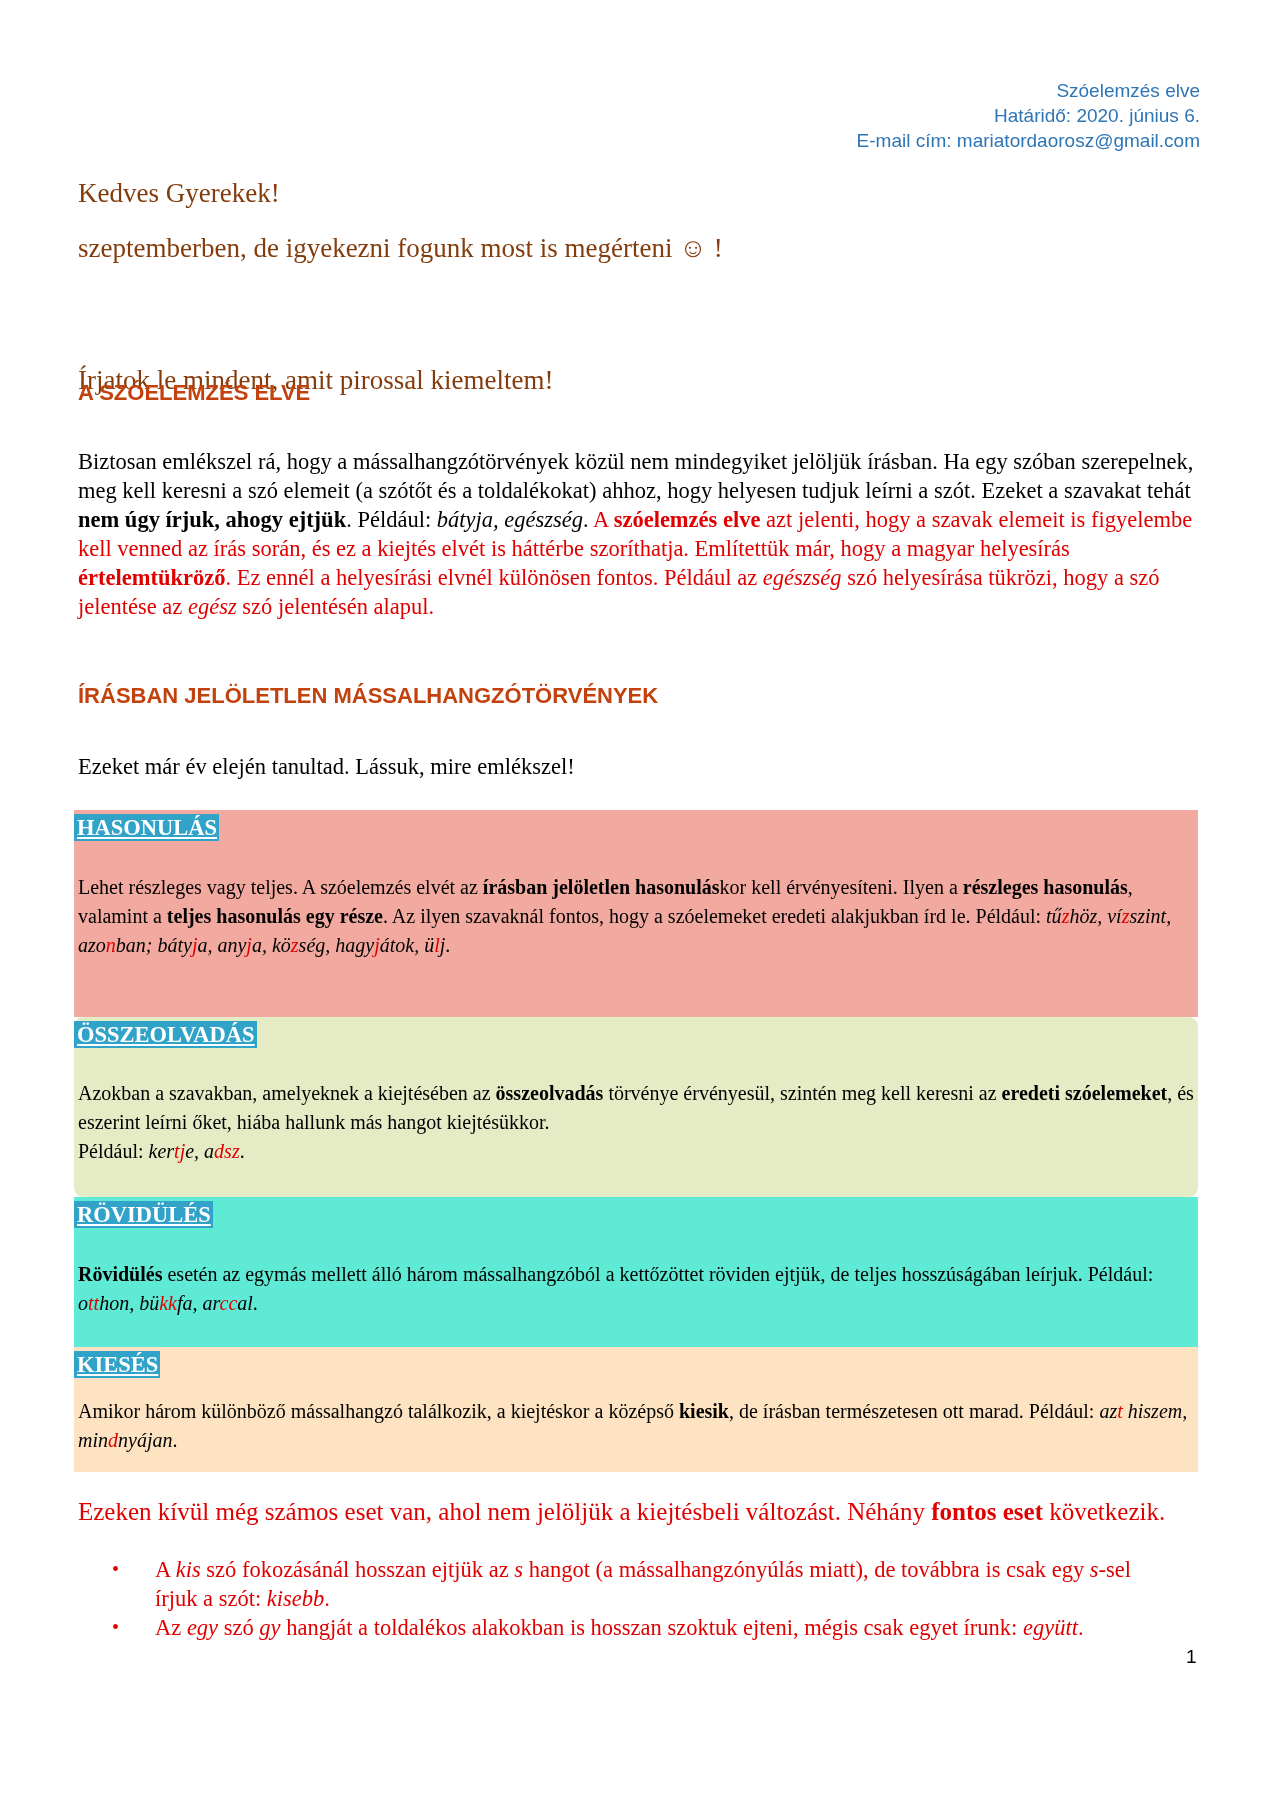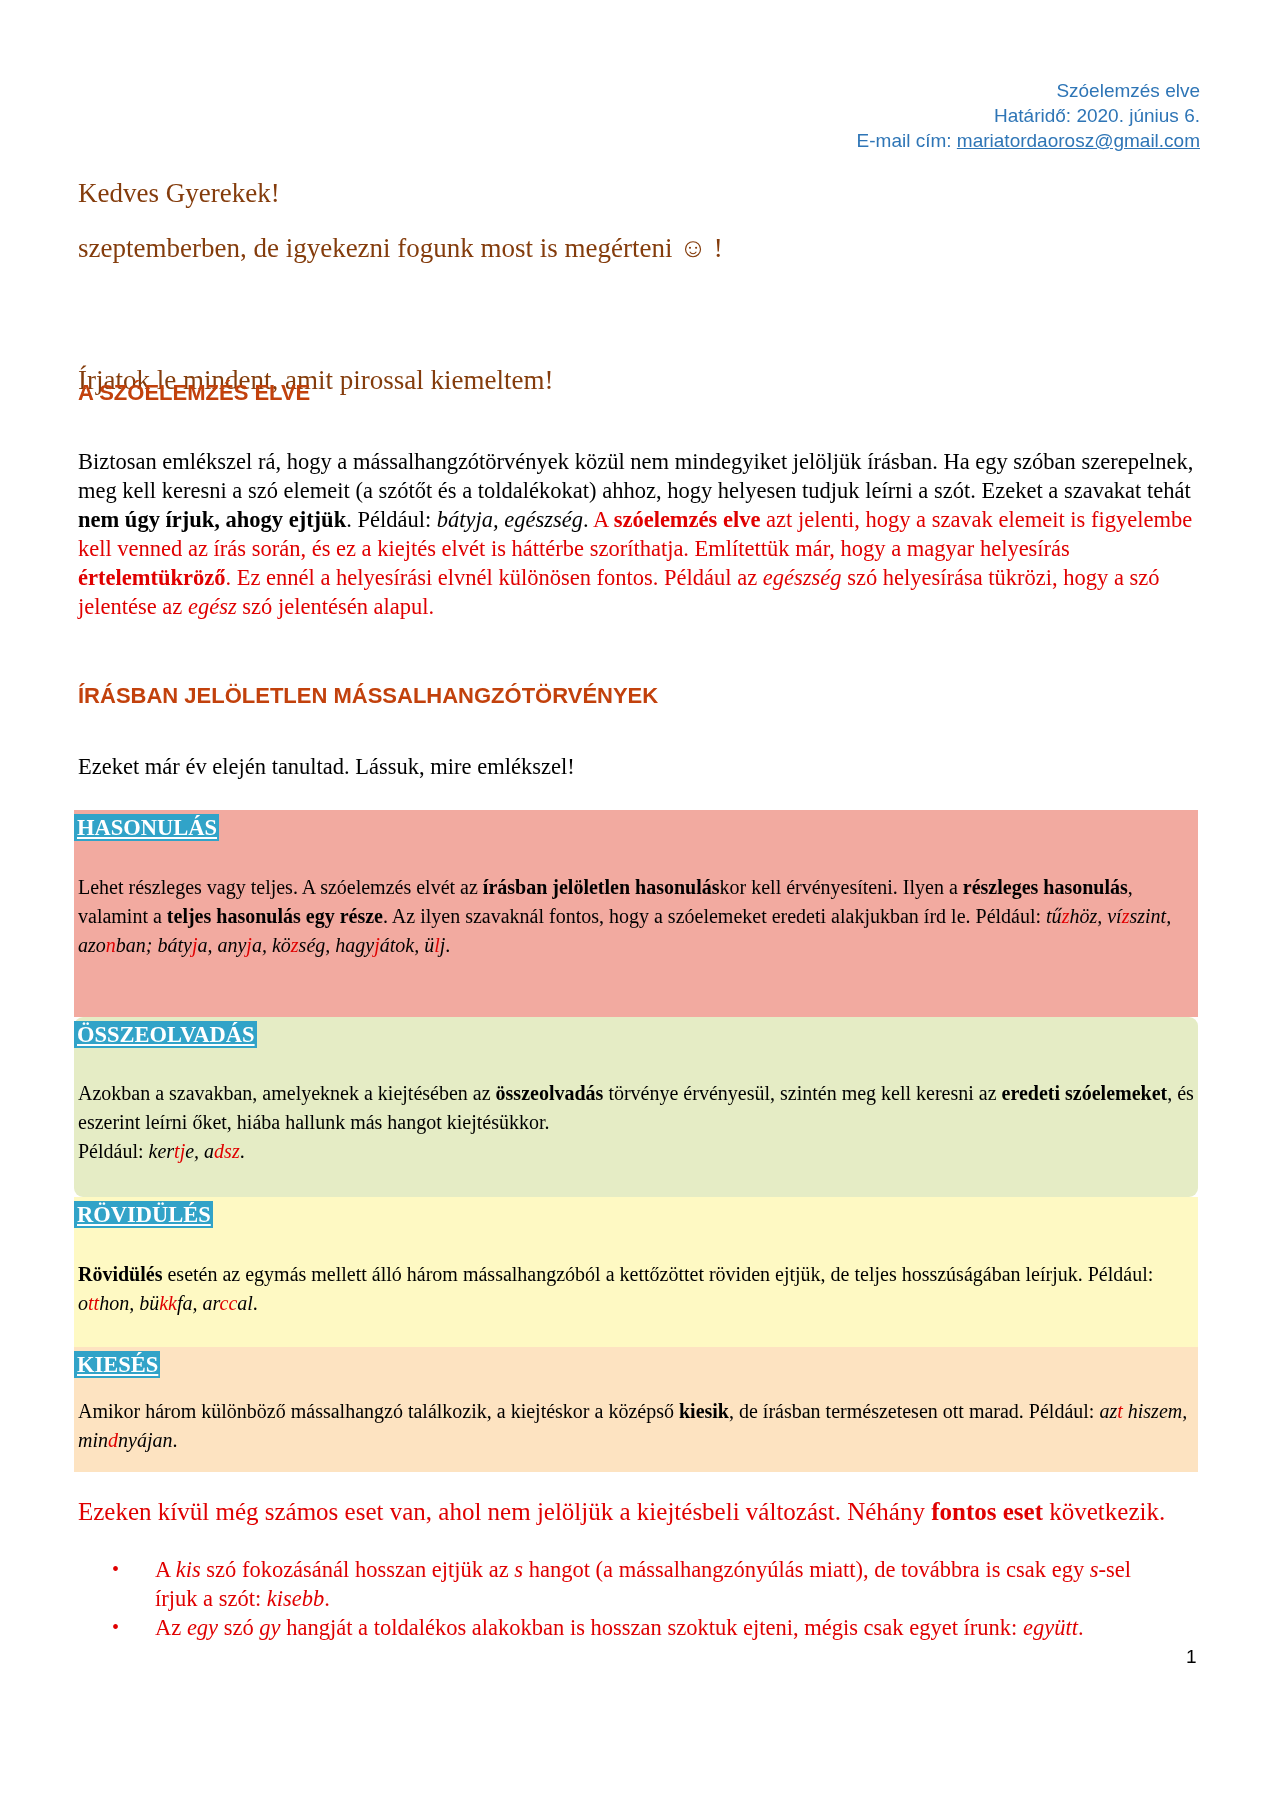--- a/index.html
+++ b/index.html
@@ -1,21 +1,21 @@
 <!DOCTYPE html>
 <html><head>
 <meta charset="utf-8">
 <style>
   * { box-sizing: border-box; margin: 0; padding: 0; }
   html, body { width: 1273px; height: 1800px; background: #ffffff; }
   body { position: relative; font-family: "Liberation Serif", serif; color: #000; overflow: hidden; }
 
   .header { position: absolute; right: 73px; top: 78px; text-align: right;
             font-family: "Liberation Sans", sans-serif; font-size: 19px; line-height: 25px; color: #2e75b6; }
-  .header a { color: #2e75b6; text-decoration: underline; }
+  .header a { color: #2e75b6; }
 
   .intro { position: absolute; left: 78px; width: 1120px; color: #843c0c; font-size: 27px; line-height: 37px; }
   .intro p { text-align: justify; text-align-last: left; }
   #greet { top: 175px; }
   #intro-para { top: 230px; }
   .justify-line { text-align: justify; text-align-last: justify; }
   #instruct { top: 350px; margin-top: 12px; }
 
   .h1 { position: absolute; left: 78px; font-family: "Liberation Sans", sans-serif; font-weight: bold;
         color: #c2410c; font-size: 22px; }
@@ -31,21 +31,21 @@
   #intro2 { top: 752px; }
 
   .box { position: absolute; left: 74px; width: 1124px; }
   .box .label { display: inline-block; background: #31a3c8; color: #ffffff; font-weight: bold;
                 font-size: 22.5px; line-height: 27px; padding: 0 2px 0 3px; margin-top: 4px; text-decoration: underline; }
   .box .text { position: absolute; left: 4px; width: 1116px; font-size: 20px; line-height: 29px; }
   #box-has { top: 810px; height: 207px; background: #f2aaa0; }
   #box-has .text { top: 63px; }
   #box-oss { top: 1017px; height: 180px; background: #e5ecc5; border-radius: 9px; }
   #box-oss .text { top: 62px; }
-  #box-rov { top: 1197px; height: 184px; background: #fef9c3; }
+  #box-rov { top: 1197px; height: 184px; background: #5eead4; }
   #box-rov .text { top: 63px; }
   #box-kie { top: 1347px; height: 125px; background: #fde3c1; }
   #box-kie .text { top: 50px; }
 
   #outro { position: absolute; left: 78px; top: 1497px; width: 1120px; color: #e00000; font-size: 25px; line-height: 29px; }
   .bullets { position: absolute; left: 155px; top: 1555px; width: 1000px; color: #e00000; font-size: 22.5px; line-height: 29px; list-style: none; }
   .bullets li { position: relative; }
   .bullets li .dot { position: absolute; left: -43px; top: 0; font-size: 20px; }
 
   .pagenum { position: absolute; left: 1186px; top: 1646px; font-family: "Liberation Sans", sans-serif; font-size: 19px; }

